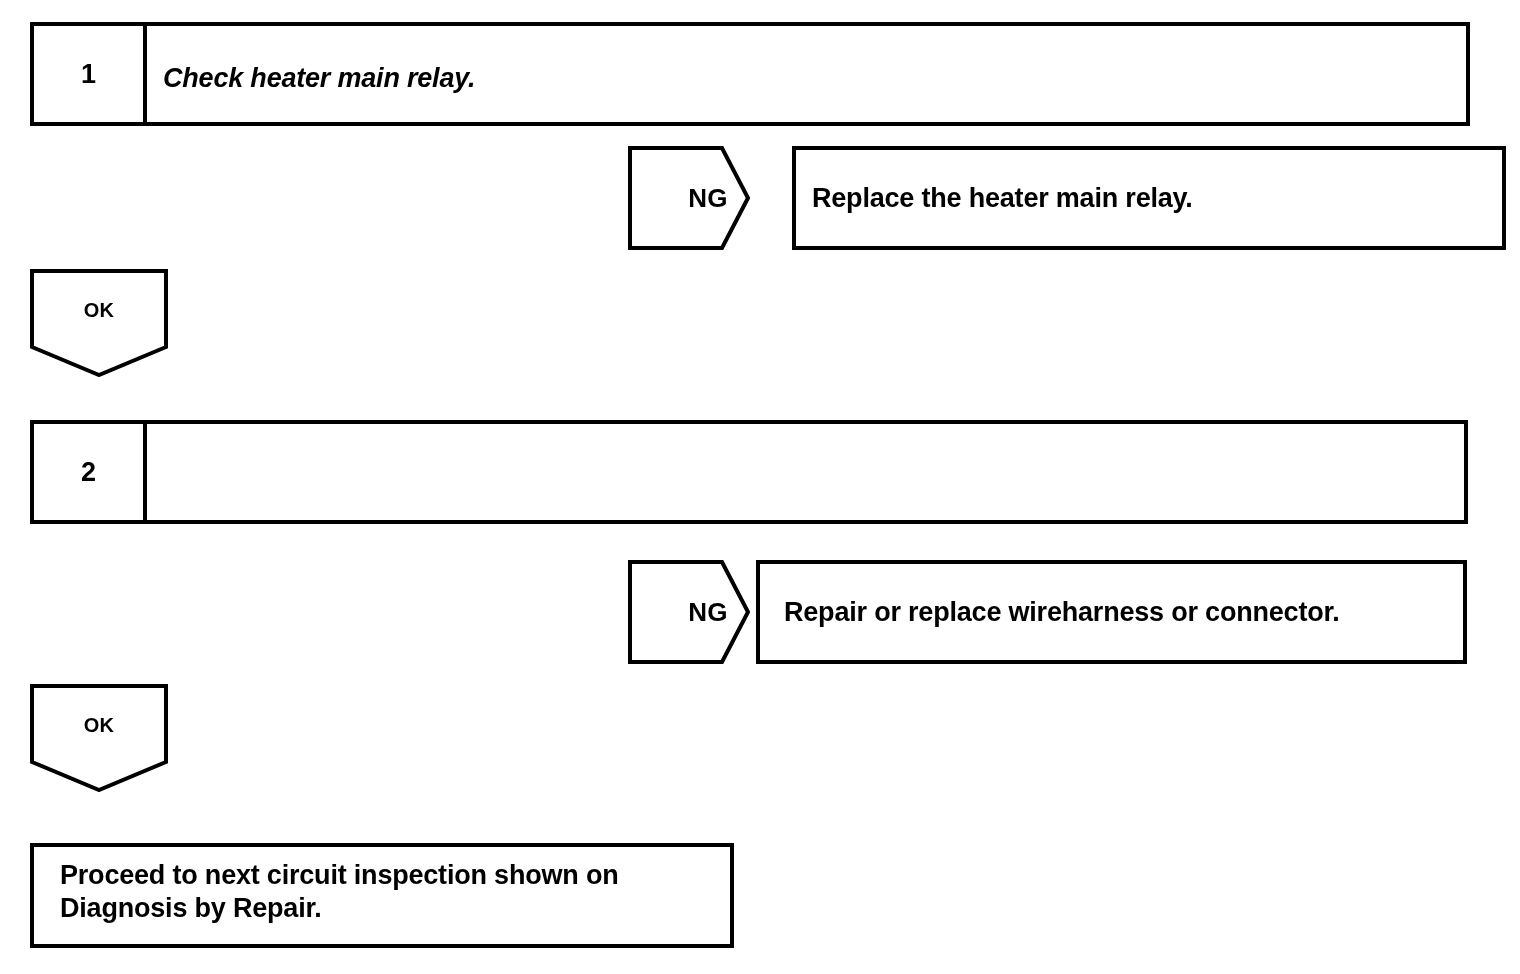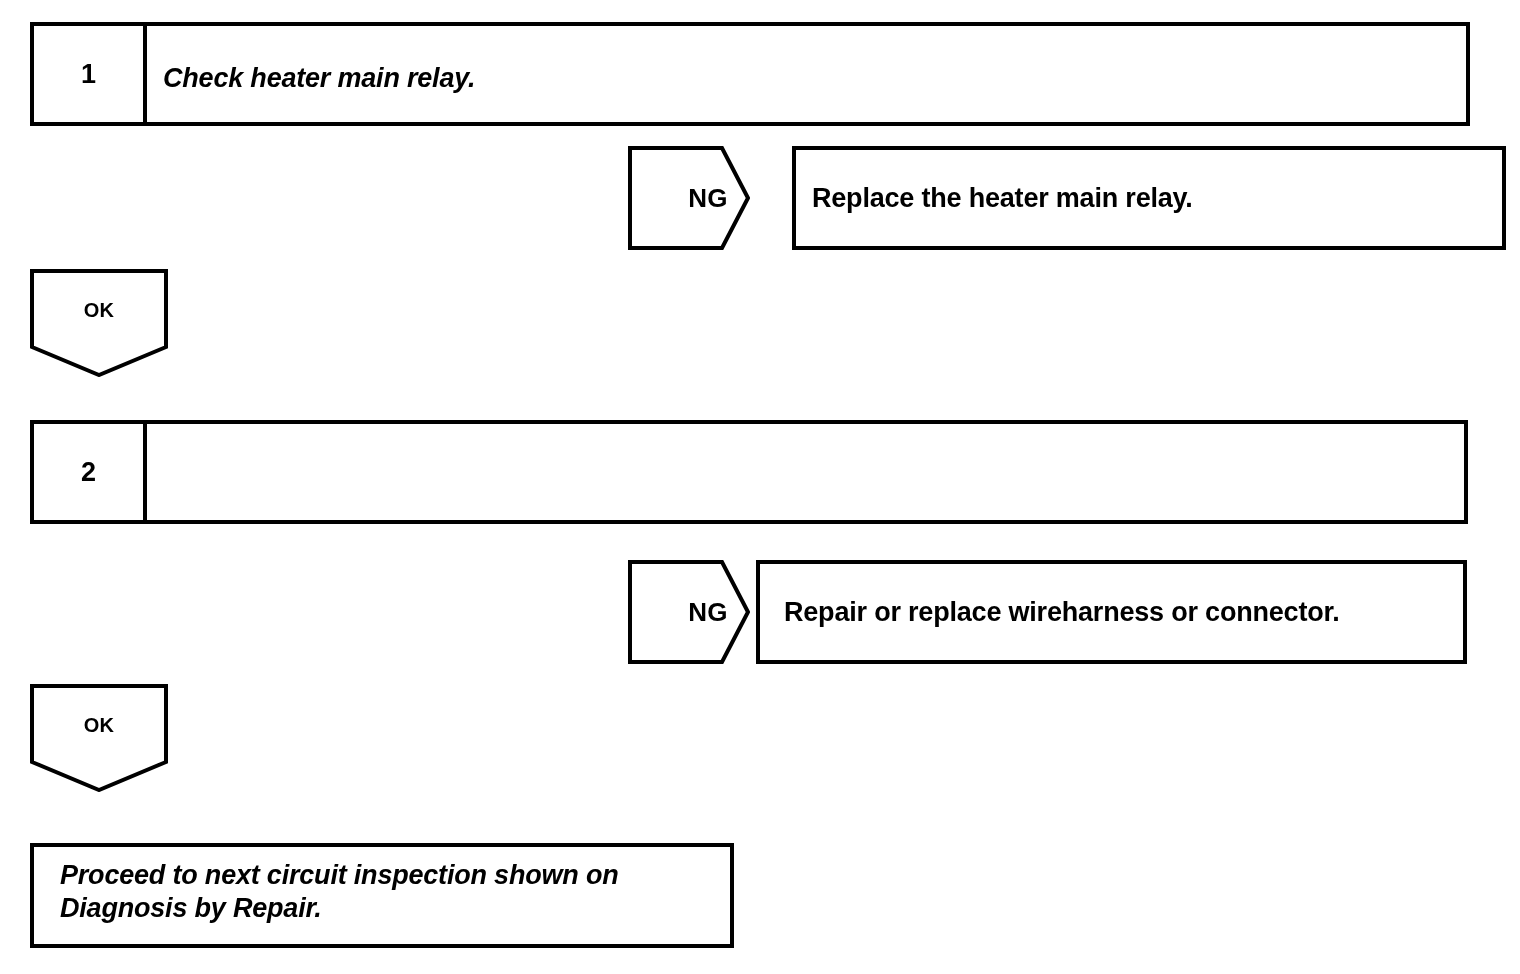--- a/index.html
+++ b/index.html
@@ -69,21 +69,20 @@
     align-items: center;
     padding: 0 14px 0 16px;
     font-size: 27px;
     font-weight: bold;
     line-height: 1.22;
     letter-spacing: -0.2px;
   }
   .result-box.multiline {
     align-items: flex-start;
     padding-top: 12px;
-    font-style: italic;
   }
 
   
   .ng-shape {
     position: absolute;
     width: 122px;
     height: 104px;
   }
   .ng-shape svg {
     position: absolute;

